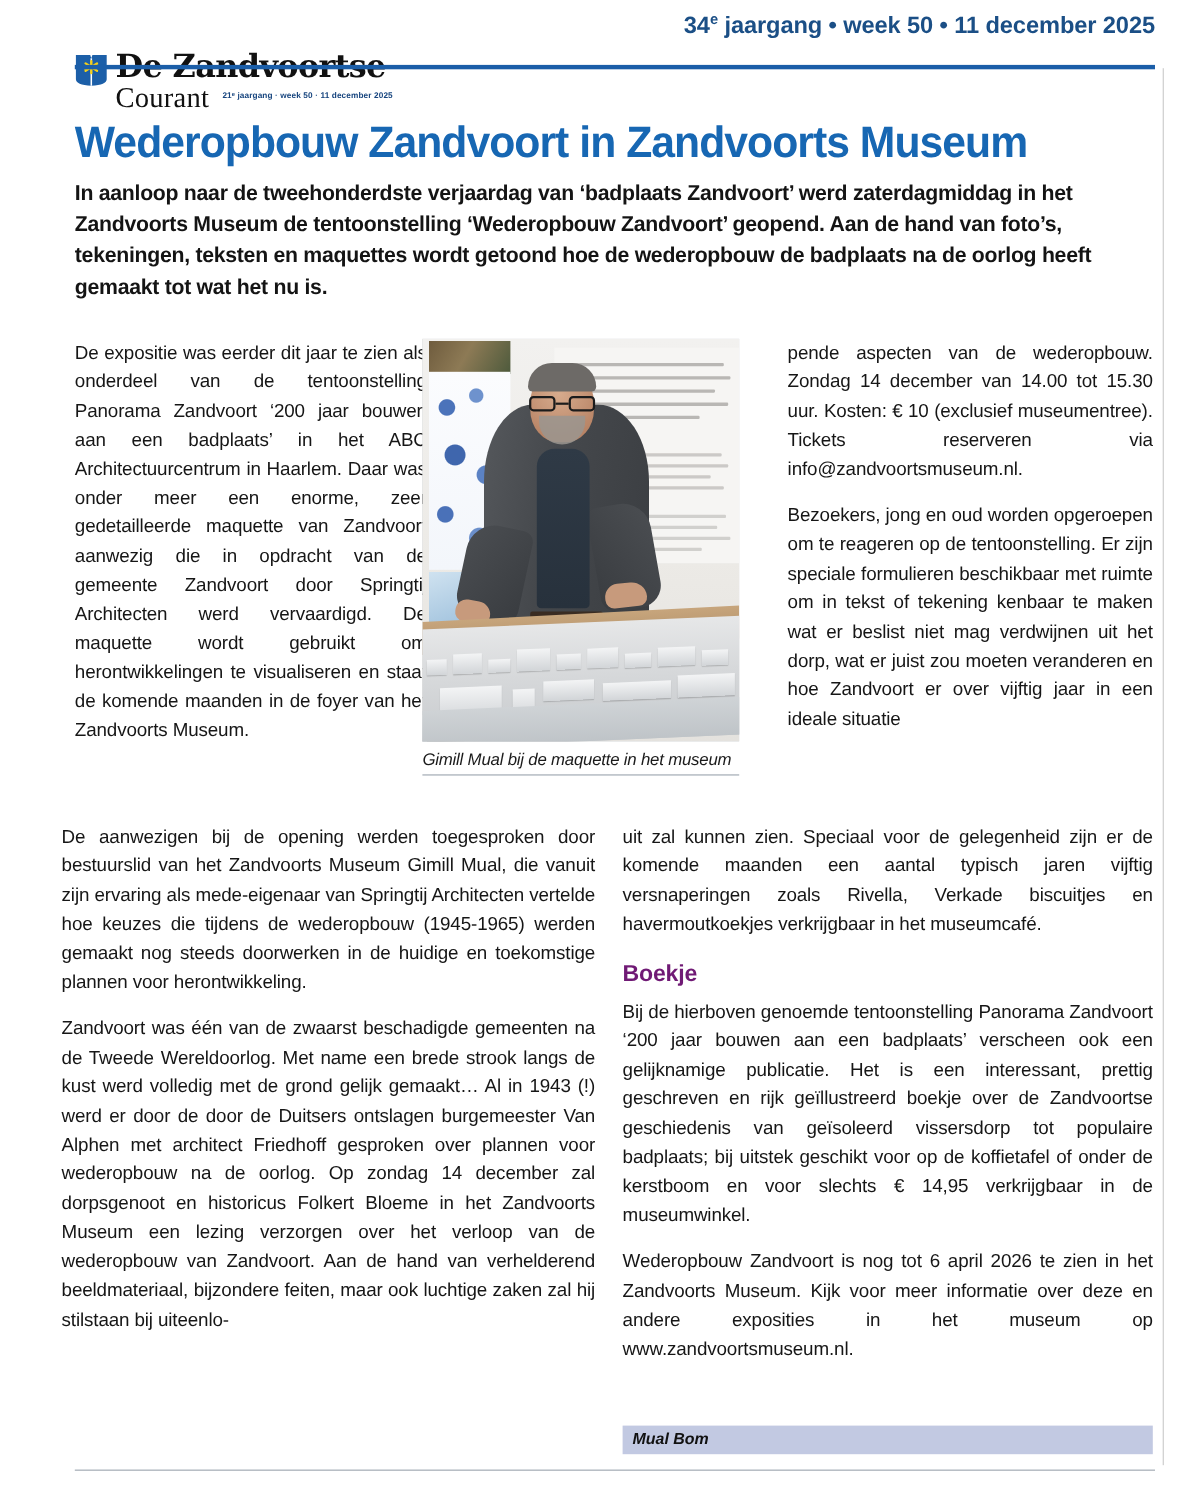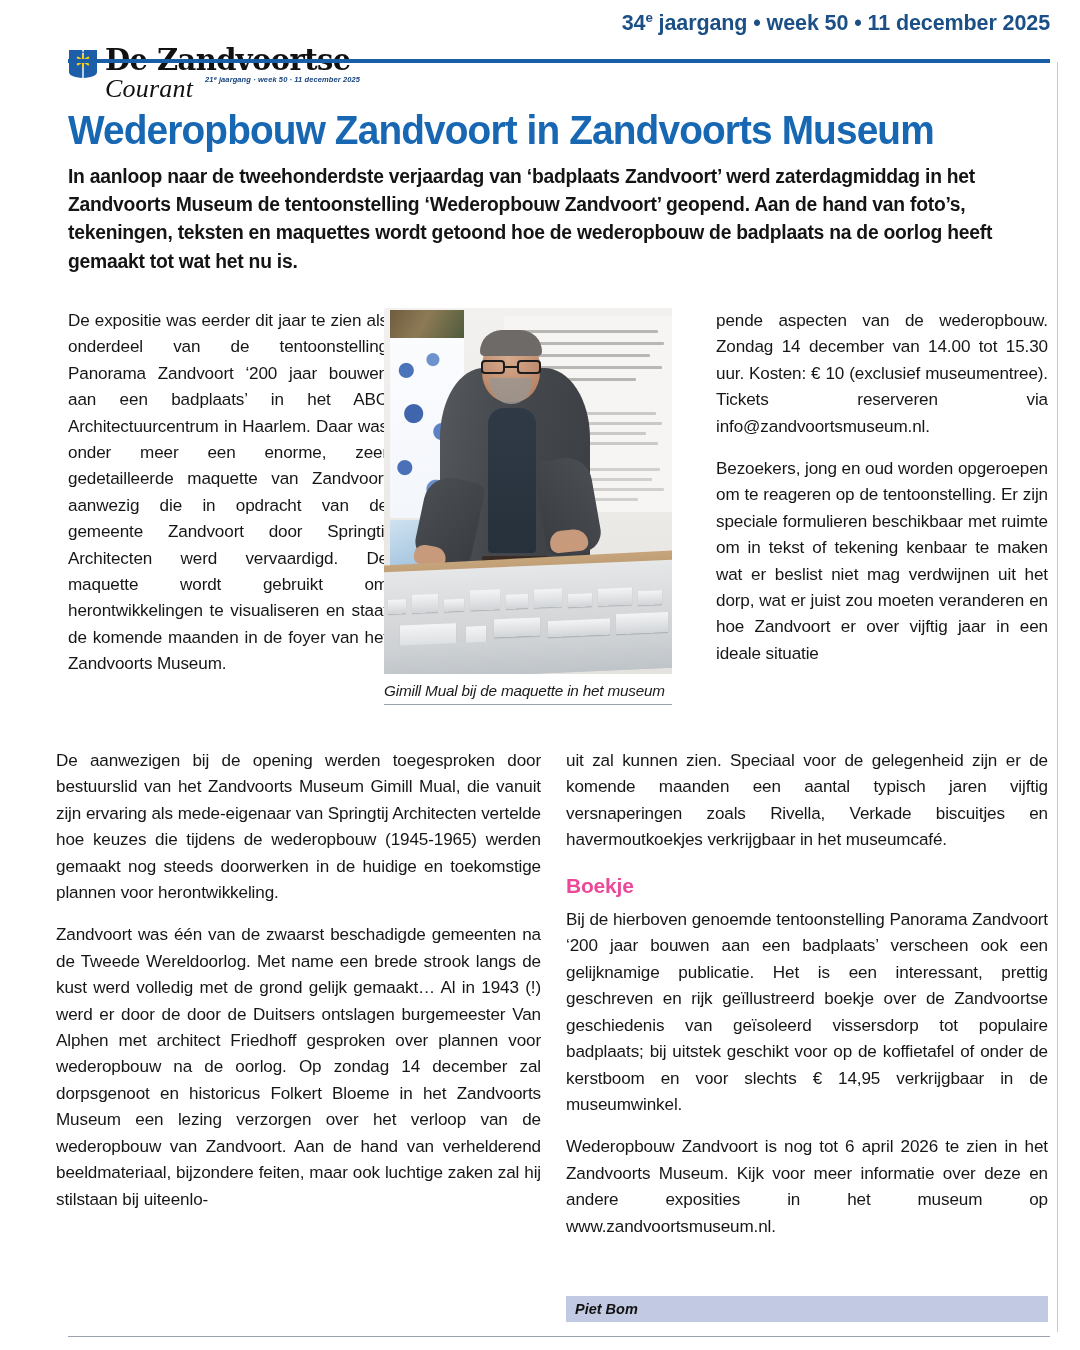--- a/index.html
+++ b/index.html
@@ -58,24 +58,23 @@
   .brand-line1 {
     font-family: "DejaVu Serif", serif;
     font-weight: bold;
     font-size: 29px;
     letter-spacing: -0.6px;
     color: #111;
     white-space: nowrap;
   }
   .brand-row2 {
     display: flex;
-    align-items: flex-start;
+    align-items: center;
     gap: 12px;
     margin-top: 1px;
-    font-style: italic;
   }
   .brand-line2 {
     font-family: "Liberation Serif", serif;
     font-weight: normal;
     font-size: 26px;
     color: #111;
     line-height: 1;
     letter-spacing: 0.2px;
   }
   .brand-sub {
@@ -148,21 +147,21 @@
     letter-spacing: -0.12px;
     hyphens: manual;
   }
   .bodytext p { margin: 0 0 16px 0; }
   .bodytext p:last-child { margin-bottom: 0; }
 
   .subhead {
     font-family: "Liberation Sans", sans-serif;
     font-weight: bold;
     font-size: 21px;
-    color: #ec4899;
+    color: #701a75;
     margin: 2px 0 5px 0;
     letter-spacing: -0.2px;
   }
 
   
   
   .col-left-top {
     position: absolute;
     top: 308px; left: 68px;
     width: 320px;
@@ -506,19 +505,19 @@
   </div>
 
   <div class="col-right-mid bodytext">
     <p>uit zal kunnen zien. Speciaal voor de gelegenheid zijn er de komende maanden een aantal typisch jaren vijftig versnaperingen zoals Rivella, Verkade biscuitjes en havermoutkoekjes verkrijgbaar in het museumcafé.</p>
     <h2 class="subhead">Boekje</h2>
     <p>Bij de hierboven genoemde tentoonstelling Panorama Zandvoort ‘200 jaar bouwen aan een badplaats’ verscheen ook een gelijknamige publicatie. Het is een interessant, prettig geschreven en rijk geïllustreerd boekje over de Zandvoortse geschiedenis van geïsoleerd vissersdorp tot populaire badplaats; bij uitstek geschikt voor op de koffietafel of onder de kerstboom en voor slechts € 14,95 verkrijgbaar in de museumwinkel.</p>
     <p>Wederopbouw Zandvoort is nog tot 6 april 2026 te zien in het Zandvoorts Museum. Kijk voor meer informatie over deze en andere exposities in het museum op www.zandvoortsmuseum.nl.</p>
   </div>
 
   <div class="byline">
-    <span>Piet Bom</span>
+    <span>Mual Bom</span>
   </div>
 
   <div class="foot-rule"></div>
   <div class="page-rule-right"></div>
 
 </div>
 
 </body></html>

